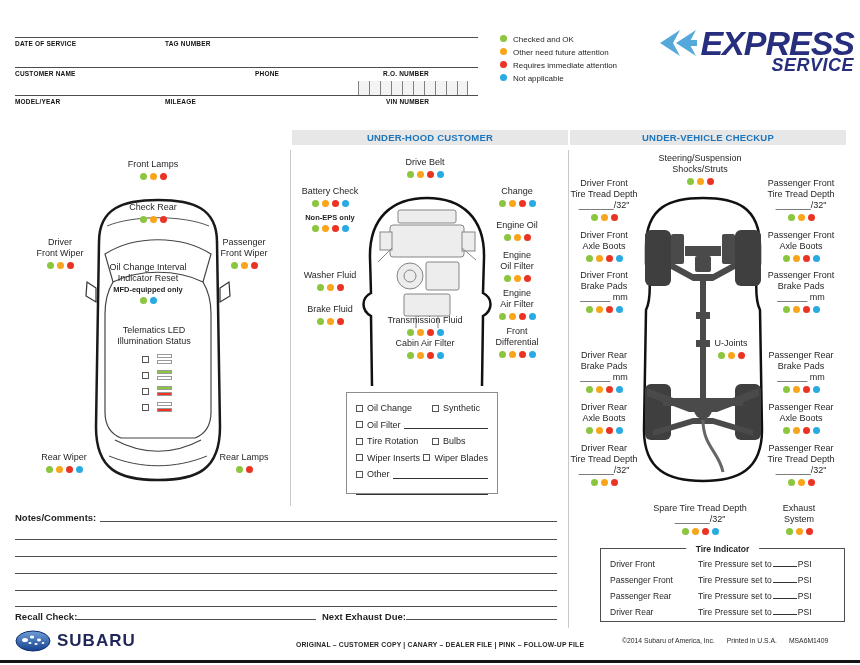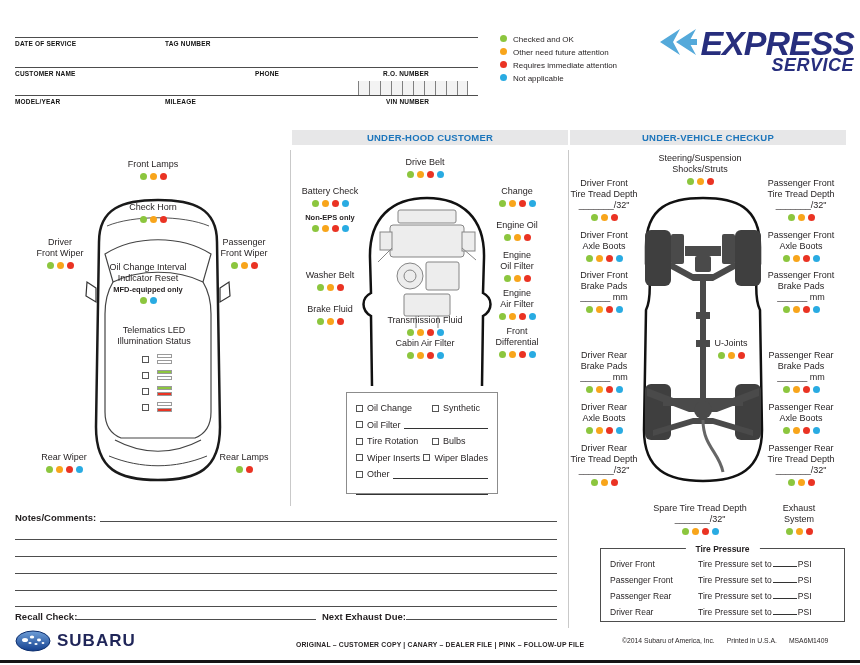--- a/index.html
+++ b/index.html
@@ -14,21 +14,21 @@
   .comb-cell:last-child{border-right:1px solid #808080}
 
   .legend{position:absolute}
   .legend-row{display:flex;align-items:flex-start;height:13px;font-size:8px;color:#231f20;white-space:nowrap}
   .legend-row .dot{margin-right:6px}
   .dot{display:inline-block;width:7px;height:7px;border-radius:50%}
   .dots{margin-top:3px;line-height:7px;height:8px}
   .dots .dot{margin:0 1.5px;vertical-align:top}
 
   .express{position:absolute;left:660px;top:28px;width:194px;text-align:right}
-  .express-row{display:flex;align-items:flex-start;justify-content:flex-end}
+  .express-row{display:flex;align-items:center;justify-content:flex-end}
   .express-text{font-size:34px;font-weight:700;font-style:italic;letter-spacing:-1px;line-height:30px}
   .service-text{font-size:18px;font-weight:700;font-style:italic;letter-spacing:.5px;line-height:16px;margin-top:-1px}
 
   .col-header{position:absolute;top:130px;width:276px;height:15px;background:#e7e7e8;display:flex;align-items:center;justify-content:center;font-size:9.5px;font-weight:700;letter-spacing:.2px}
   .vdiv{position:absolute;width:1px;background:#c9c9c9}
 
   .cp{position:absolute;text-align:center}
   .cp-label{font-size:9px;line-height:11px;white-space:pre-line}
   .cp-sub{font-size:7.5px;font-weight:700;line-height:9px;margin-top:1px}
   .cp-blank{font-size:9px;line-height:11px;white-space:nowrap}
@@ -142,21 +142,21 @@
     <path d="M24,264 C56,277 90,277 122,264" fill="none" stroke="#444" stroke-width="1"></path>
     <path d="M11,96 L2,90 L1,104 L11,110 Z" fill="#fff" stroke="#333" stroke-width="1.2"></path>
     <path d="M135,96 L144,90 L145,104 L135,110 Z" fill="#fff" stroke="#333" stroke-width="1.2"></path>
   </svg>
 
   <div class="cp" style="left:93px;top:159px;width:120px">
     <div class="cp-label">Front Lamps</div>
     <div class="dots"><span class="dot" style="background: rgb(140, 198, 62);"></span><span class="dot" style="background: rgb(248, 165, 27);"></span><span class="dot" style="background: rgb(234, 51, 35);"></span></div>
   </div>
   <div class="cp" style="left:93px;top:202px;width:120px">
-    <div class="cp-label">Check Horn</div>
+    <div class="cp-label">Check Rear</div>
     <div class="dots"><span class="dot" style="background: rgb(140, 198, 62);"></span><span class="dot" style="background: rgb(248, 165, 27);"></span><span class="dot" style="background: rgb(234, 51, 35);"></span></div>
   </div>
   <div class="cp" style="left:15px;top:237px;width:90px">
     <div class="cp-label">Driver
 Front Wiper</div>
     <div class="dots"><span class="dot" style="background: rgb(140, 198, 62);"></span><span class="dot" style="background: rgb(248, 165, 27);"></span><span class="dot" style="background: rgb(234, 51, 35);"></span></div>
   </div>
   <div class="cp" style="left:199px;top:237px;width:90px">
     <div class="cp-label">Passenger
 Front Wiper</div>
@@ -236,21 +236,21 @@
   </div>
   <div class="cp" style="left:275px;top:186px;width:110px">
     <div class="cp-label">Battery Check</div>
     <div class="dots"><span class="dot" style="background: rgb(140, 198, 62);"></span><span class="dot" style="background: rgb(248, 165, 27);"></span><span class="dot" style="background: rgb(234, 51, 35);"></span><span class="dot" style="background: rgb(41, 171, 226);"></span></div>
   </div>
   <div class="cp" style="left:275px;top:212px;width:110px">
     <div class="cp-sub">Non-EPS only</div>
     <div class="dots"><span class="dot" style="background: rgb(140, 198, 62);"></span><span class="dot" style="background: rgb(248, 165, 27);"></span><span class="dot" style="background: rgb(234, 51, 35);"></span><span class="dot" style="background: rgb(41, 171, 226);"></span></div>
   </div>
   <div class="cp" style="left:275px;top:270px;width:110px">
-    <div class="cp-label">Washer Belt</div>
+    <div class="cp-label">Washer Fluid</div>
     <div class="dots"><span class="dot" style="background: rgb(140, 198, 62);"></span><span class="dot" style="background: rgb(248, 165, 27);"></span><span class="dot" style="background: rgb(234, 51, 35);"></span></div>
   </div>
   <div class="cp" style="left:275px;top:304px;width:110px">
     <div class="cp-label">Brake Fluid</div>
     <div class="dots"><span class="dot" style="background: rgb(140, 198, 62);"></span><span class="dot" style="background: rgb(248, 165, 27);"></span><span class="dot" style="background: rgb(234, 51, 35);"></span></div>
   </div>
   <div class="cp" style="left:467px;top:186px;width:100px">
     <div class="cp-label">Change</div>
     <div class="dots"><span class="dot" style="background: rgb(140, 198, 62);"></span><span class="dot" style="background: rgb(248, 165, 27);"></span><span class="dot" style="background: rgb(234, 51, 35);"></span><span class="dot" style="background: rgb(41, 171, 226);"></span></div>
   </div>
@@ -456,21 +456,21 @@
   <div class="form-line" style="left:15px;top:573px;width:542px"></div>
   <div class="form-line" style="left:15px;top:590px;width:542px"></div>
   <div class="form-line" style="left:15px;top:606px;width:542px"></div>
 
   <div class="notes-label" style="left:15px;top:611px">Recall Check:</div>
   <div class="form-line" style="left:76px;top:619px;width:240px"></div>
   <div class="notes-label" style="left:322px;top:611px">Next Exhaust Due:</div>
   <div class="form-line" style="left:406px;top:619px;width:151px"></div>
 
   <div class="tp-box" style="left:600px;top:548px;width:245px;height:74px">
-    <span class="tp-title">Tire Pressure</span>
+    <span class="tp-title">Tire Indicator</span>
     <div class="tp-row">
       <span class="tp-pos">Driver Front</span>
       <span><span>Tire Pressure set to</span><span class="blank26"></span><span>PSI</span></span>
     </div>
     <div class="tp-row">
       <span class="tp-pos">Passenger Front</span>
       <span><span>Tire Pressure set to</span><span class="blank26"></span><span>PSI</span></span>
     </div>
     <div class="tp-row">
       <span class="tp-pos">Passenger Rear</span>

